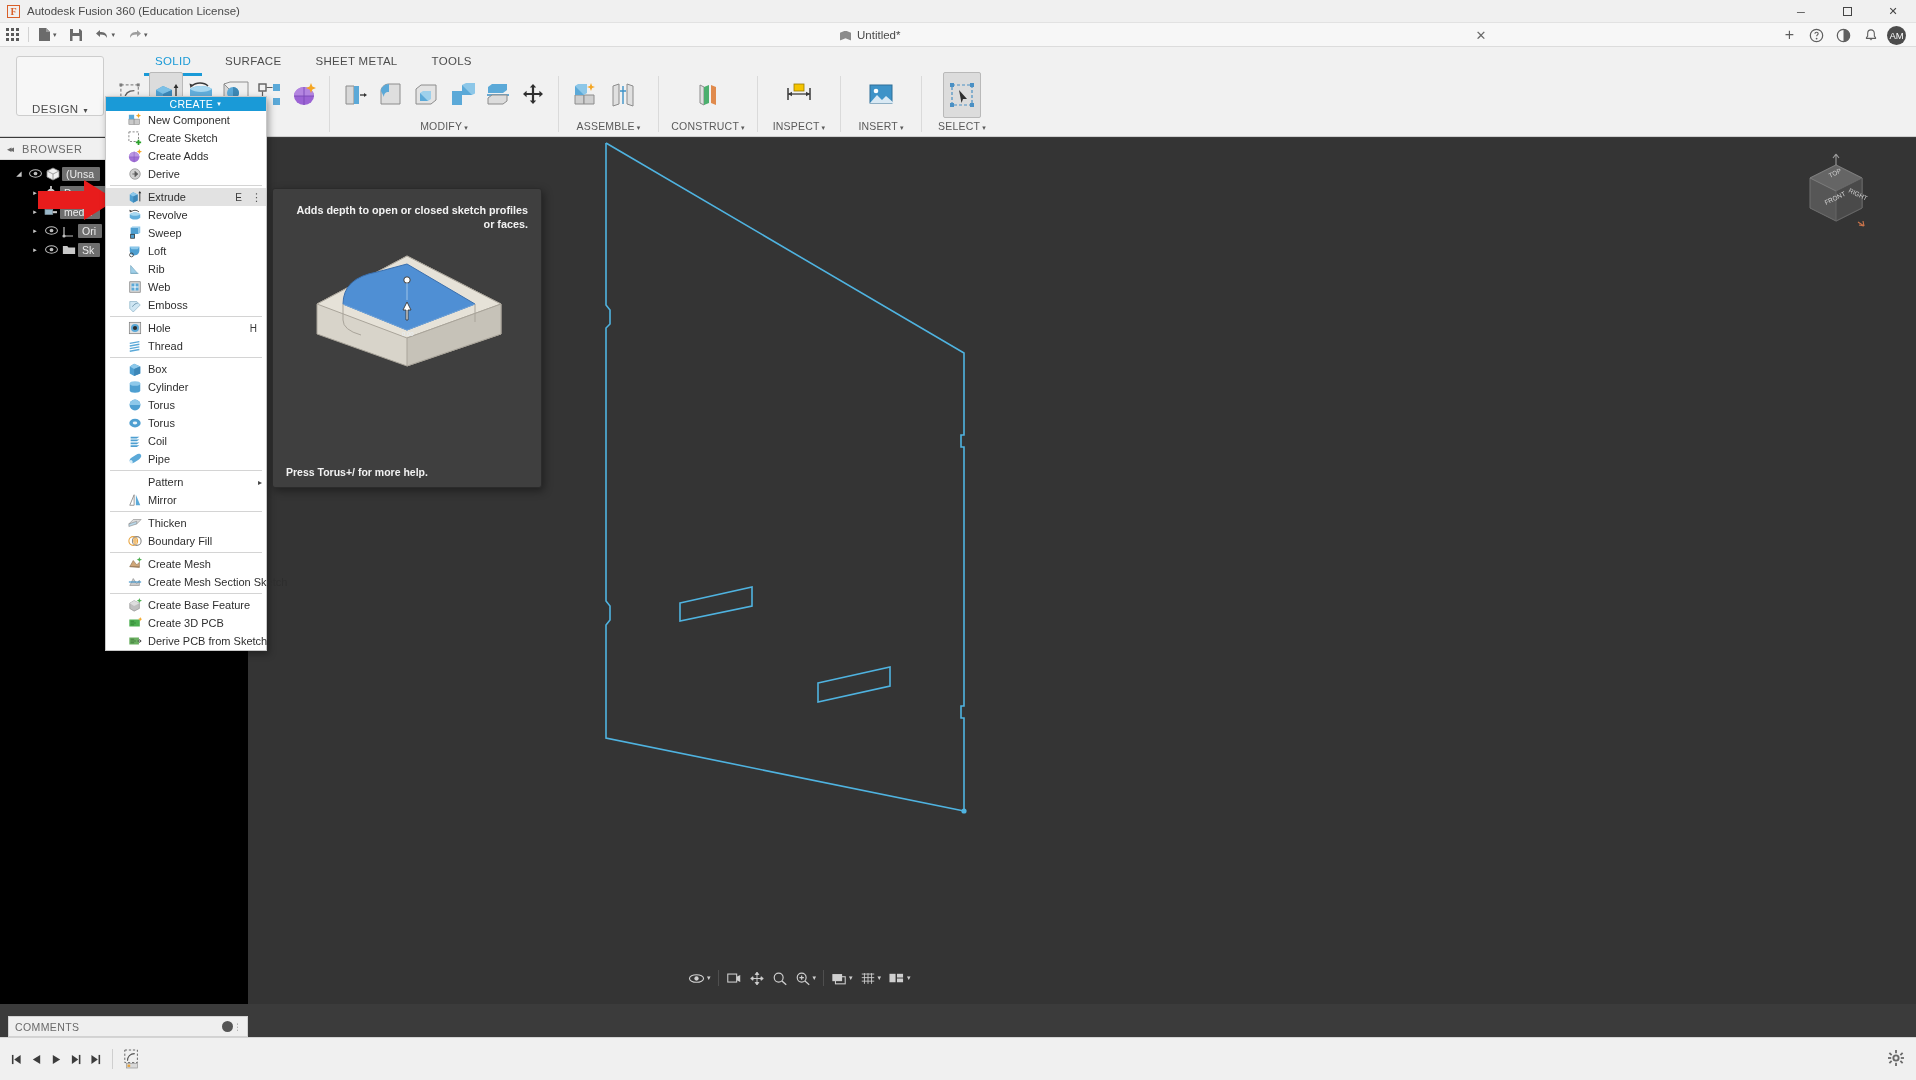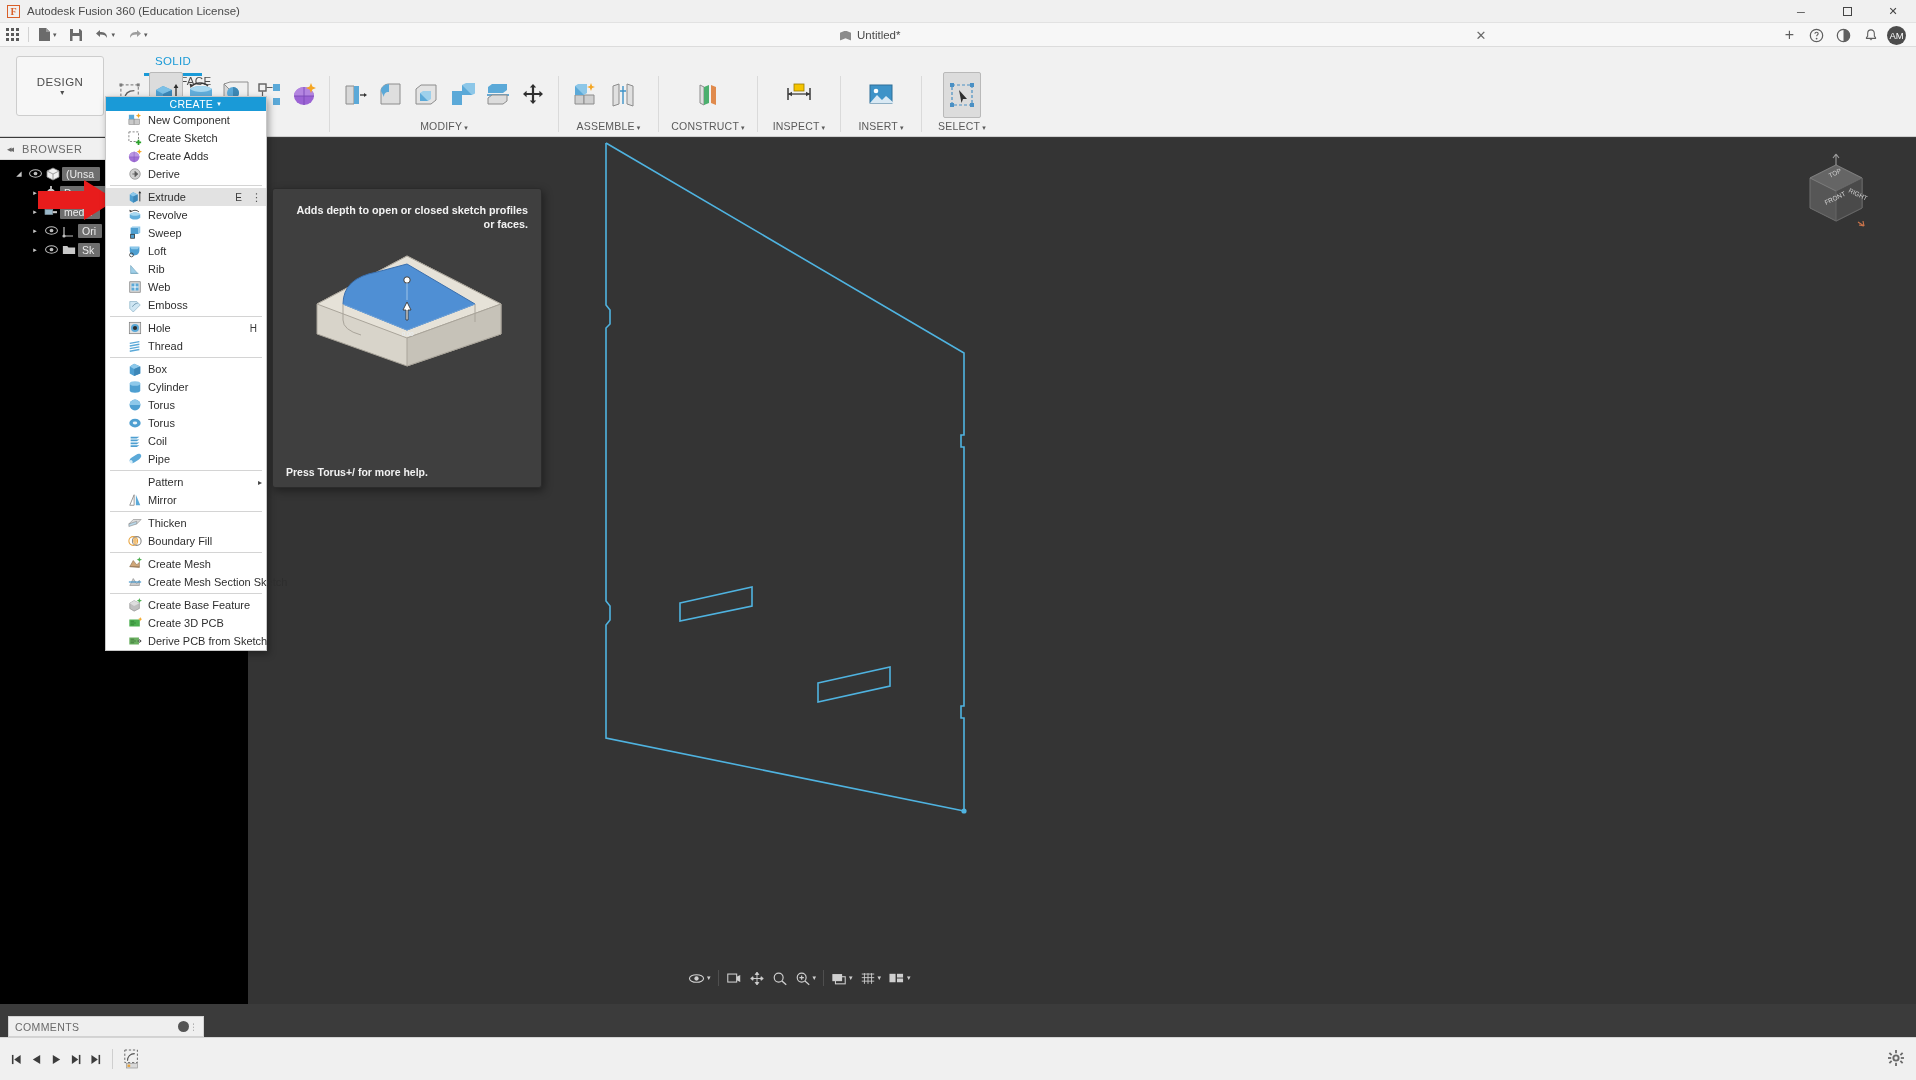--- a/index.html
+++ b/index.html
@@ -87,26 +87,26 @@
   }
 
   
   .ribbon {
     position: absolute; left: 0; top: 47px; width: 1916px; height: 90px;
     background: #f1f1f1; border-bottom: 1px solid #cfcfcf;
   }
   .wsbox {
     position: absolute; left: 16px; top: 9px; width: 88px; height: 60px;
     background: #f7f7f7; border: 1px solid #cdcdcd; border-radius: 3px;
-    display: flex; align-items: center; justify-content: center;
-    font-size: 11.5px; color: #4d4d4d; letter-spacing: .4px; flex-direction: column;
+    display: flex; align-items: flex-end; justify-content: center;
+    font-size: 11.5px; color: #4d4d4d; letter-spacing: .4px;
   }
   .tabstrip {
     position: absolute; left: 138px; top: 4px; height: 20px;
-    display: flex; align-items: flex-start; gap: 0px; flex-direction: column;
+    display: flex; align-items: flex-end; gap: 0px;
   }
   .rtab {
     font-size: 11.5px; color: #4d4d4d; padding: 0 17px; height: 20px;
     line-height: 20px; letter-spacing: .3px; position: relative;
   }
   .rtab.active { color: #1a9ad7; }
   .rtab.active::after {
     content: ''; position: absolute; left: 6px; right: 6px; bottom: -5px;
     height: 3px; background: #1a9ad7;
   }
@@ -177,21 +177,21 @@
     background: transparent;
   }
   .nbtn {
     height: 22px; padding: 0 3px; display: flex; align-items: center;
     color: #cfcfcf; font-size: 12px; border-radius: 2px;
   }
   .nsep { width: 1px; height: 16px; background: #4f4f4f; margin: 0 3px; }
 
   
   .comments {
-    position: absolute; left: 8px; bottom: 43px; width: 196px; height: 21px;
+    position: absolute; left: 8px; bottom: 43px; width: 240px; height: 21px;
     background: #efefef; border: 1px solid #d2d2d2;
     display: flex; align-items: center; padding: 0 6px;
     font-size: 10.5px; color: #6a6a6a; letter-spacing: .4px;
   }
   .comments .cdot {
     margin-left: auto; width: 11px; height: 11px; border-radius: 50%;
     background: #555; color: #fff; font-size: 8px;
     display: flex; align-items: center; justify-content: center;
   }
   .comments .cgrip { width: 8px; color: #999; font-size: 9px; text-align: right; }

